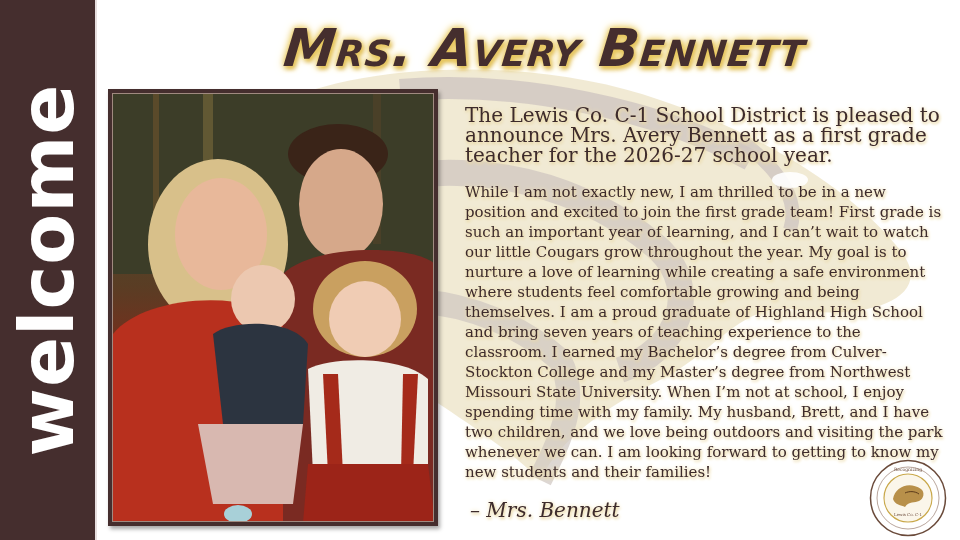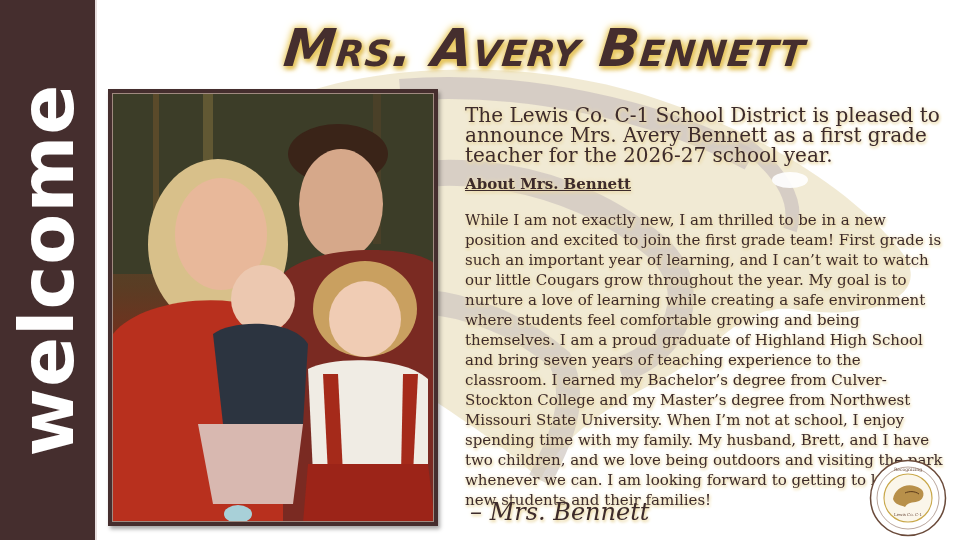--- a/index.html
+++ b/index.html
@@ -67,21 +67,21 @@
   }
   .heading {
     margin: 10px 0 0 0; font-size: 15px; font-weight: bold; text-decoration: underline;
   }
   .bio {
     margin: 17px 0 0 0; font-size: 15px; line-height: 20px;
   }
   .signature {
     position: absolute; left: 470px; top: 498px;
     font-family: "DejaVu Serif", serif; font-style: italic;
-    font-size: 24px; color: #3d2b2b;
+    font-size: 20px; color: #3d2b2b;
     text-shadow: 0 0 4px #f0e0b0, 1px 2px 3px #e8d6a0;
   }
   .logo {
     position: absolute; left: 869px; top: 459px; width: 78px; height: 78px;
   }
 </style>
 </head>
 <body>
 
 <div class="sidebar">
@@ -126,21 +126,20 @@
       <path d="M195 275 C 220 262, 290 262, 315 285 L 315 380 L 200 380 Z" fill="#f0ece4"></path>
       <path d="M210 280 L 225 280 L 230 380 L 215 380 Z" fill="#a52a1a"></path>
       <path d="M290 280 L 305 280 L 300 380 L 288 380 Z" fill="#a52a1a"></path>
       <path d="M195 370 L 315 370 L 322 429 L 190 429 Z" fill="#9c2418"></path>
     </svg>
   </div>
 </div>
 
 <div class="content">
   <p class="intro">The Lewis Co. C-1 School District is pleased to announce Mrs. Avery Bennett as a first grade teacher for the 2026-27 school year.</p>
-  <p class="heading">About Mrs. Bennett</p>
   <p class="bio">While I am not exactly new, I am thrilled to be in a new position and excited to join the first grade team! First grade is such an important year of learning, and I can’t wait to watch our little Cougars grow throughout the year. My goal is to nurture a love of learning while creating a safe environment where students feel comfortable growing and being themselves. I am a proud graduate of Highland High School and bring seven years of teaching experience to the classroom. I earned my Bachelor’s degree from Culver-Stockton College and my Master’s degree from Northwest Missouri State University. When I’m not at school, I enjoy spending time with my family. My husband, Brett, and I have two children, and we love being outdoors and visiting the park whenever we can. I am looking forward to getting to know my new students and their families!</p>
 </div>
 
 <div class="signature">– Mrs. Bennett</div>
 
 <svg class="logo" viewBox="0 0 78 78">
   <circle cx="39" cy="39" r="37.5" fill="#ffffff" stroke="#6a4a3a" stroke-width="1.5"></circle>
   <circle cx="39" cy="39" r="31" fill="none" stroke="#8a6a5a" stroke-width="0.6"></circle>
   <circle cx="39" cy="39" r="24" fill="#fbf6ea" stroke="#c9a84a" stroke-width="1.2"></circle>
   <path d="M24 40 C 26 28, 40 22, 52 30 C 56 33, 55 40, 50 42 C 46 44, 40 42, 36 48 C 32 46, 26 46, 24 40 Z" fill="#b8904a"></path>

